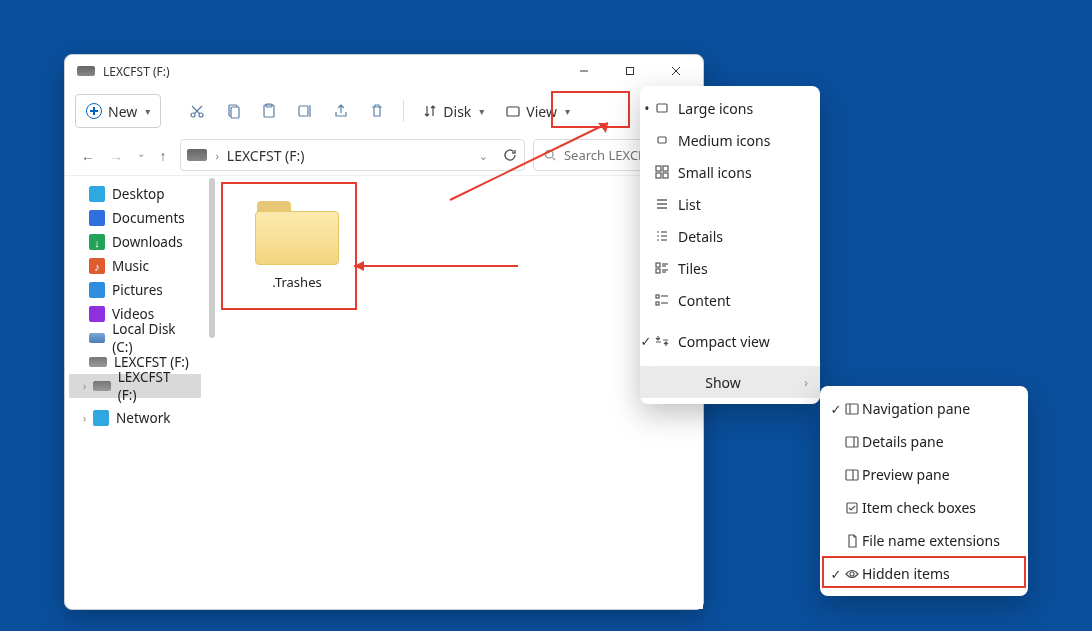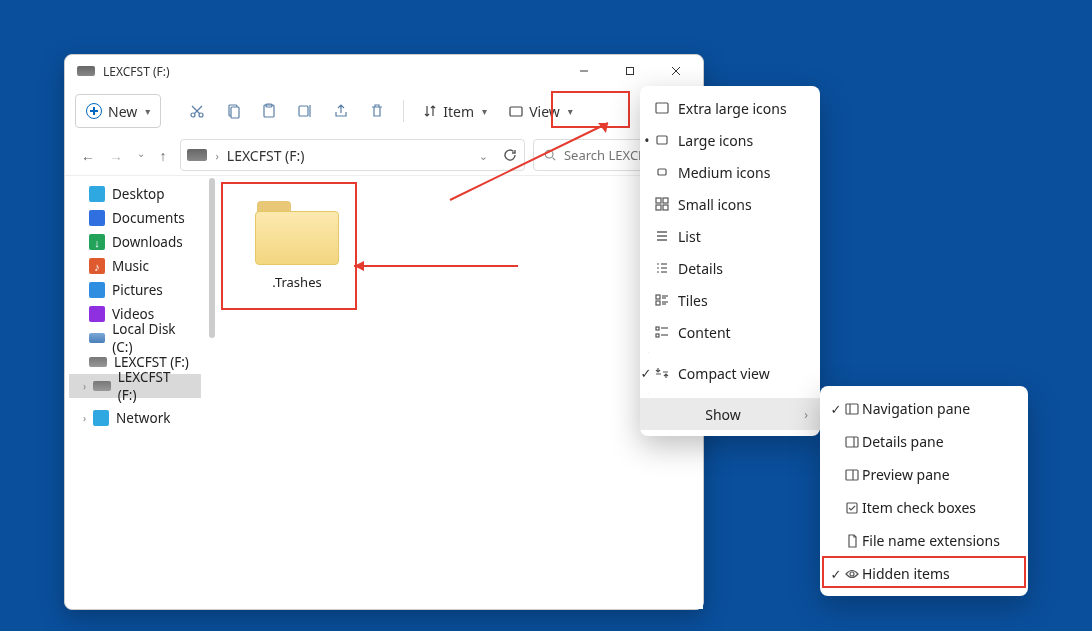--- a/index.html
+++ b/index.html
@@ -163,21 +163,21 @@
     <div class="tb-icon">
       <svg width="16" height="16" viewBox="0 0 16 16" fill="none" stroke="#5a7fa6" stroke-width="1.2">
           <path d="M3 4 h10 M5 4 v9 h6 v-9 M6 4 v-2 h4 v2"></path>
         </svg>
     </div>
     <span class="sep"></span>
     <div class="tb-btn">
       <svg width="14" height="14" viewBox="0 0 14 14" fill="none" stroke="#444" stroke-width="1.2">
           <path d="M4 2 v10 M2 10 l2 2 l2 -2 M10 12 v-10 M8 4 l2 -2 l2 2"></path>
         </svg>
-      <span>Item</span>
+      <span>Disk</span>
       <span class="chev">▾</span>
     </div>
     <div class="tb-btn">
       <svg width="14" height="14" viewBox="0 0 14 14" fill="none" stroke="#444" stroke-width="1.2">
           <rect x="1" y="3" width="12" height="9" rx="1"></rect>
         </svg>
       <span>View</span>
       <span class="chev">▾</span>
     </div>
   </div>
@@ -276,28 +276,20 @@
   <polygon points="168,8 158,8 166,18" fill="#e53b2f"></polygon>
 </svg>
 
 <svg class="arrow" style="left:340px; top:256px; width:180px; height:20px;" viewBox="0 0 180 20">
   <line x1="178" y1="10" x2="14" y2="10" stroke="#e53b2f" stroke-width="2"></line>
   <polygon points="14,10 24,5 24,15" fill="#e53b2f"></polygon>
 </svg>
 
 <div class="menu">
   <div class="mi">
-      <span class="ico">
-        <svg width="14" height="14" viewBox="0 0 14 14" fill="none" stroke="#555" stroke-width="1.2">
-          <rect x="1" y="2" width="12" height="10" rx="1"></rect>
-        </svg>
-      </span>
-      <span>Extra large icons</span>
-    </div>
-  <div class="mi">
       <span class="bullet">•</span>
       <span class="ico">
         <svg width="14" height="14" viewBox="0 0 14 14" fill="none" stroke="#555" stroke-width="1.2">
           <rect x="2" y="3" width="10" height="8" rx="1"></rect>
         </svg>
       </span>
       <span>Large icons</span>
     </div>
   <div class="mi">
       <span class="ico">

